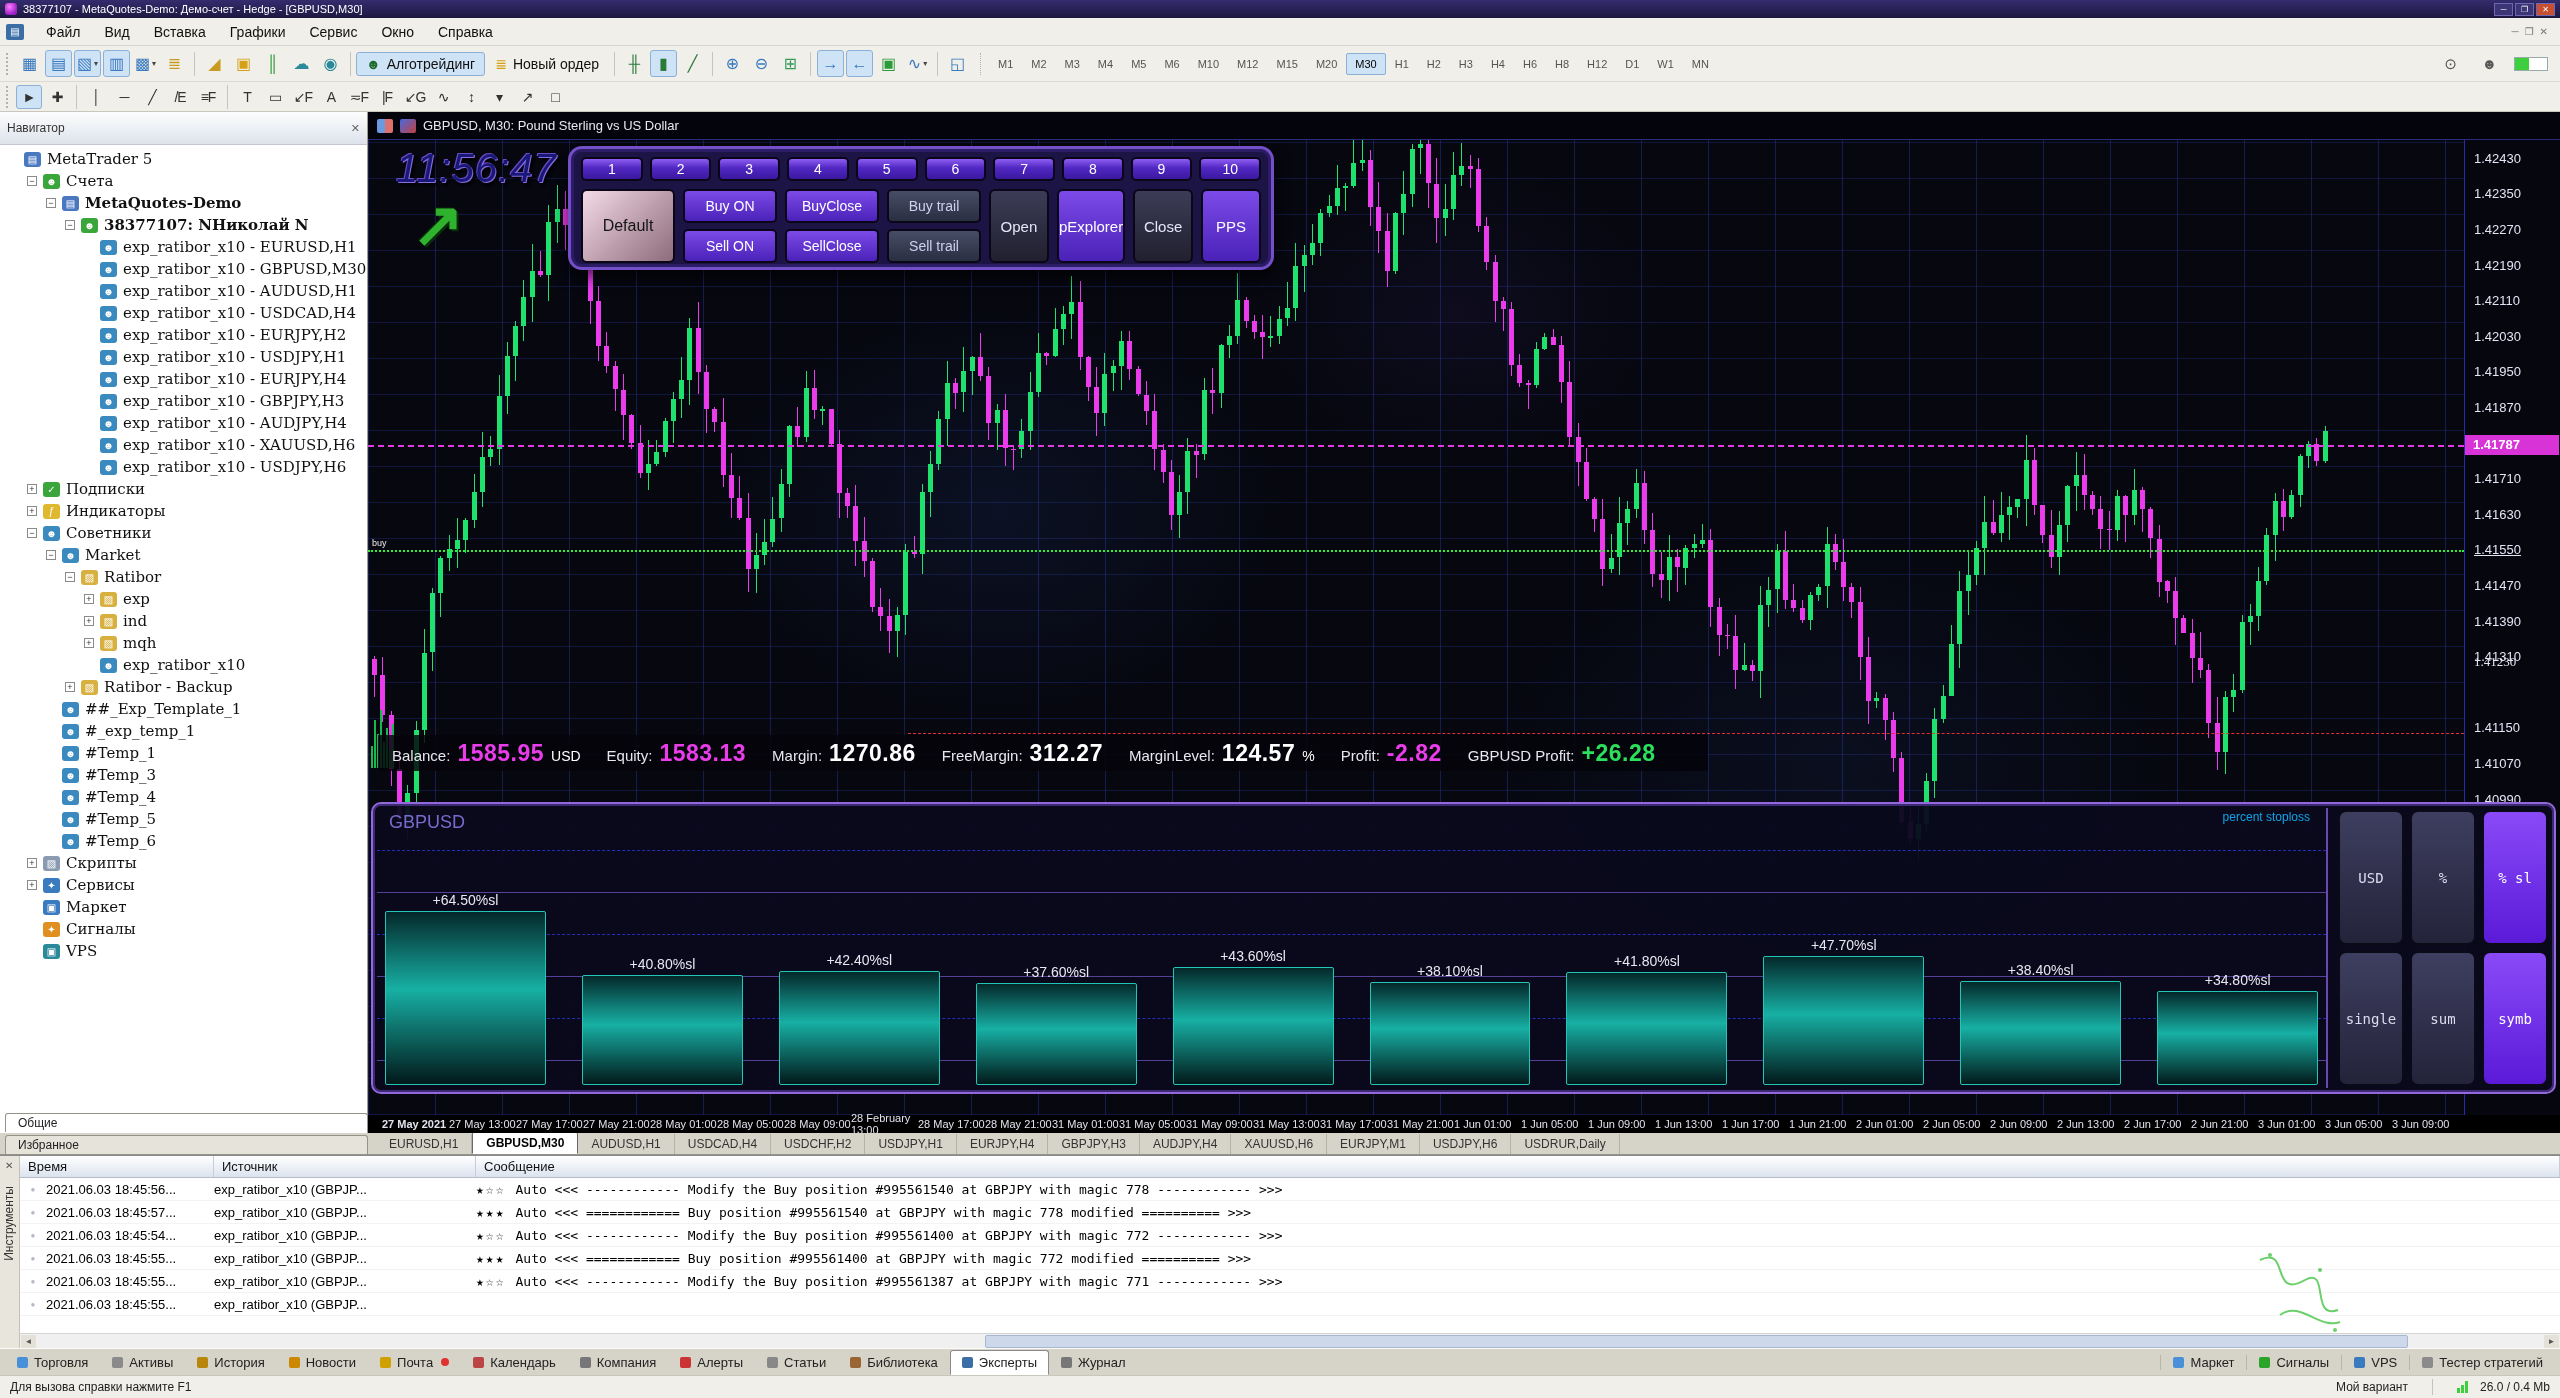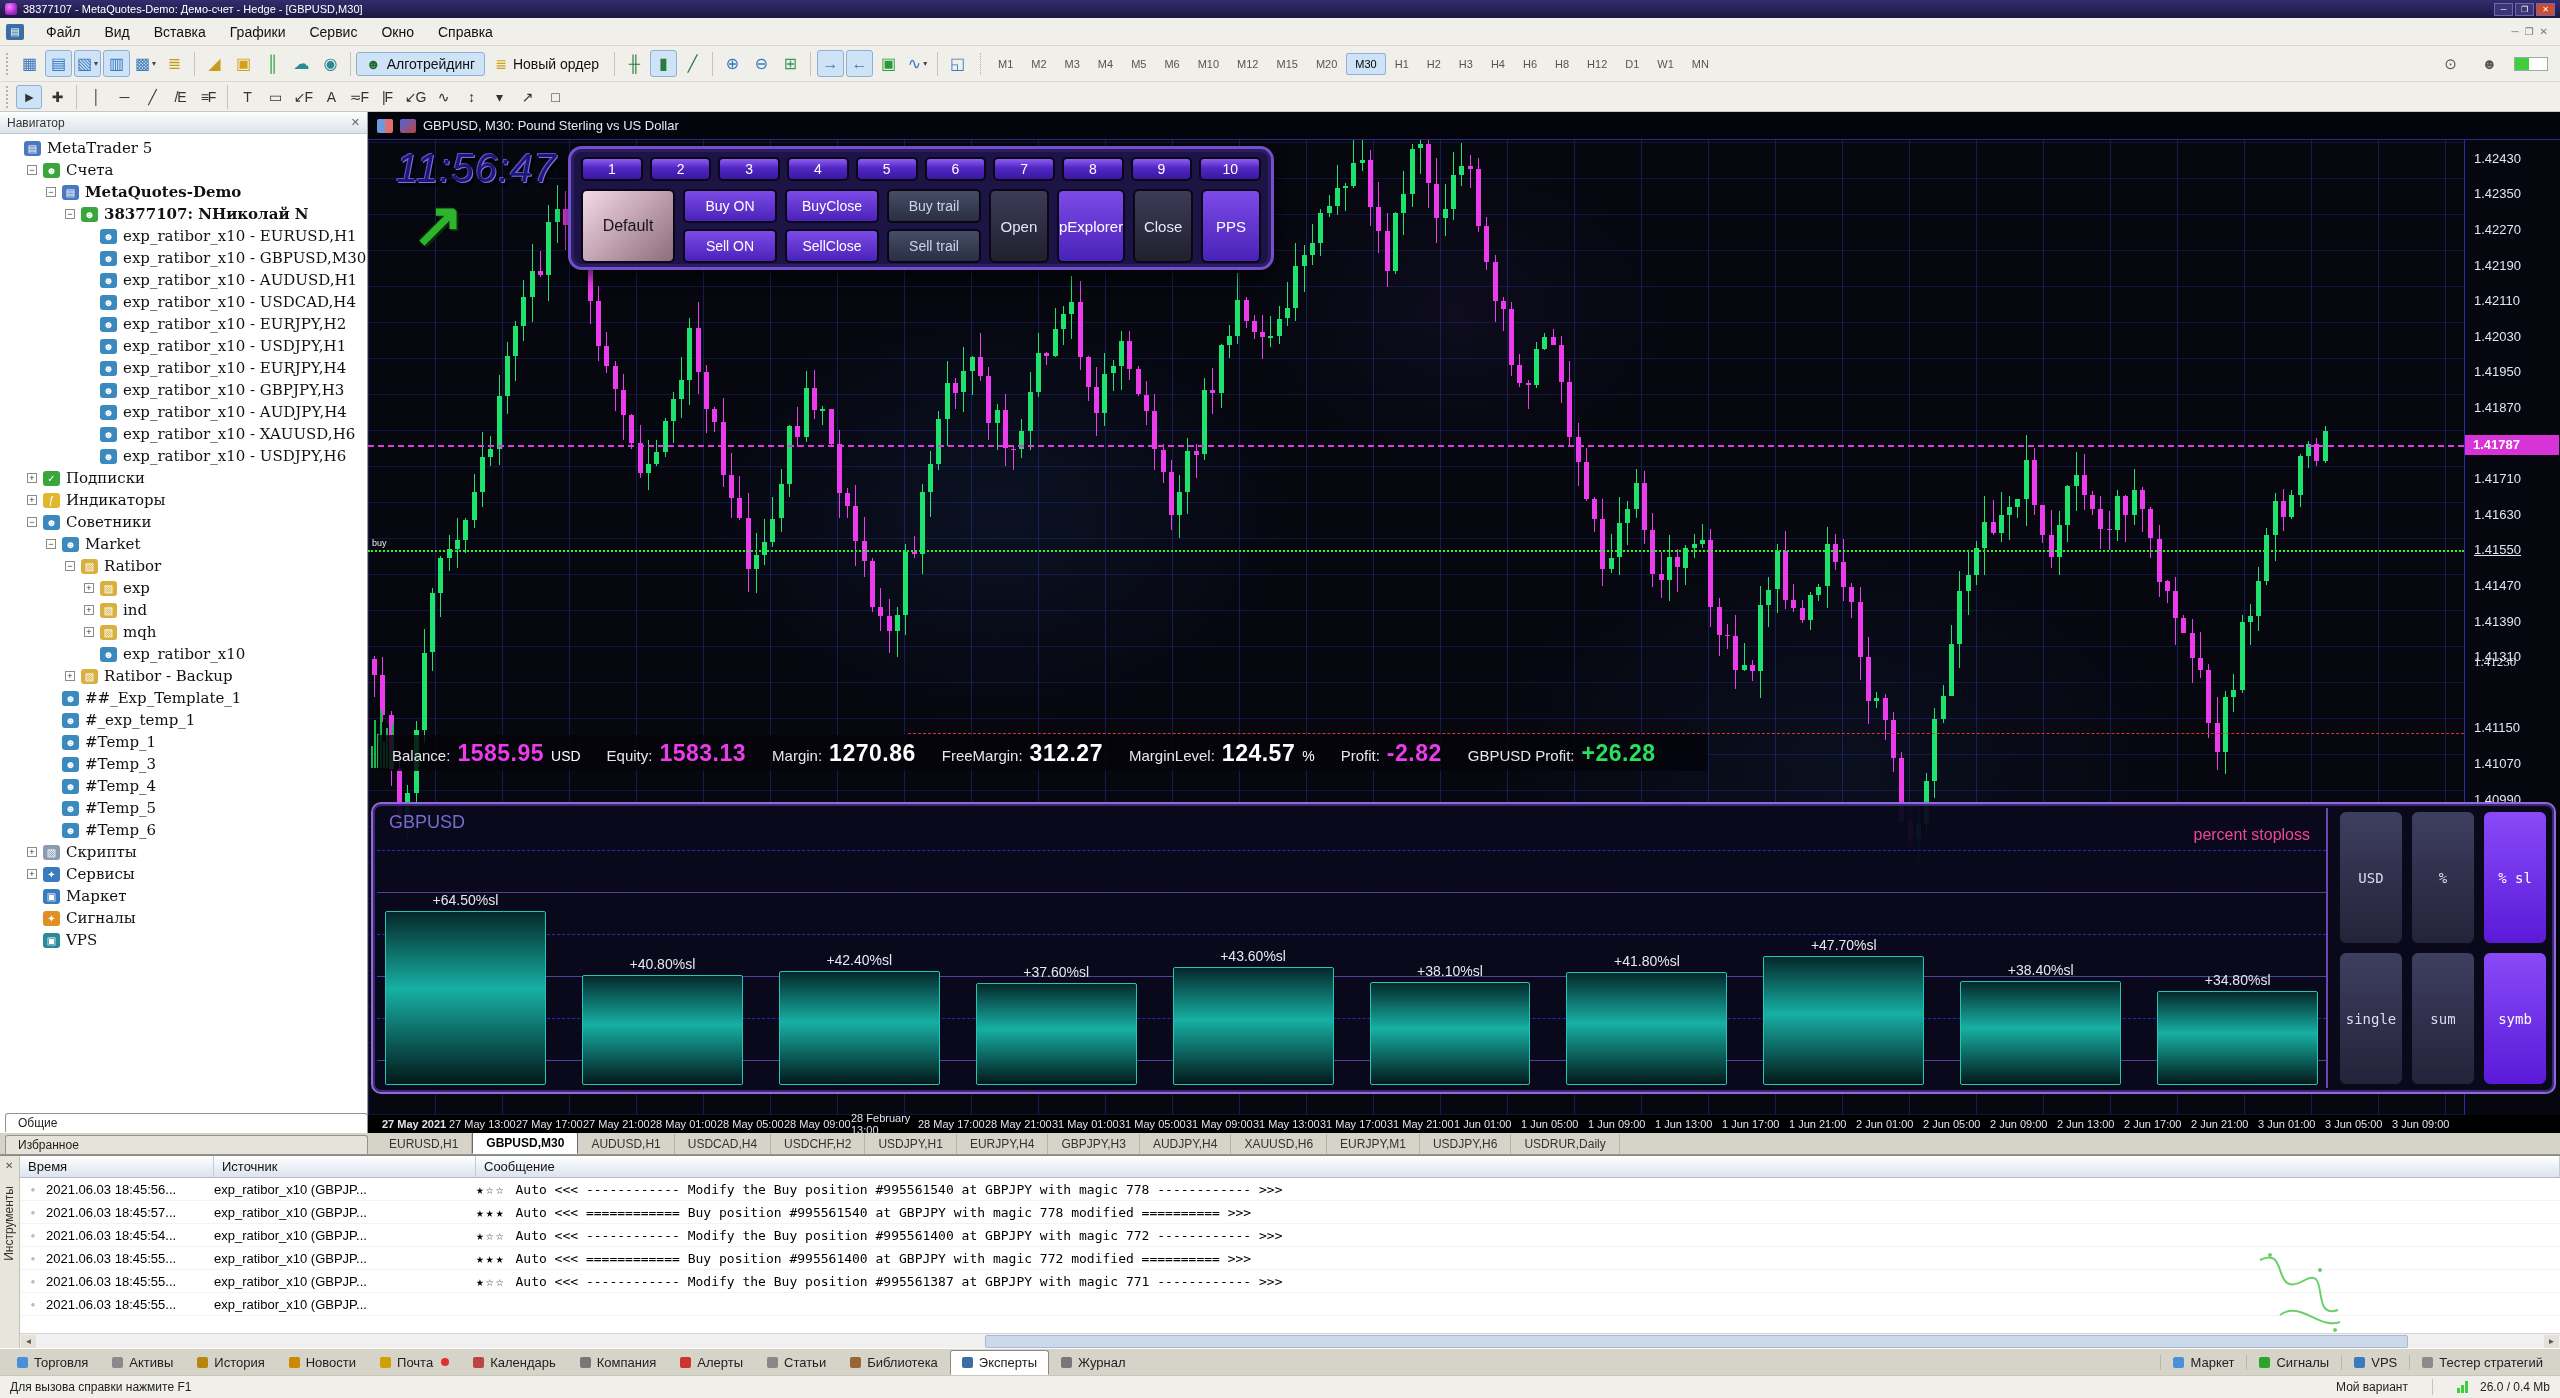--- a/index.html
+++ b/index.html
@@ -41,21 +41,21 @@
   .tb-right .tb-icon { font-size:15px; color:#555; }
   .conn-meter { width:34px; height:14px; border:1px solid #9aa; background:#fff; display:flex; }
   .conn-fill { width:45%; background:#3ecf3e; }
   .t2-icon { min-width:26px; height:24px; margin:0 1px; display:flex; align-items:center;
              justify-content:center; font-size:14px; color:#333; border-radius:3px;
              border:1px solid transparent; letter-spacing:-1px; }
   .t2-icon.active { background:#cfe3f7; border-color:#8cb0d6; }
   
   .main { display:flex; height:1021px; }
   .nav { width:368px; background:#fff; border-right:1px solid #9f9d92; display:flex; flex-direction:column; }
-  .nav-header { height:22px; background:linear-gradient(#fdfdfd,#dde3ec); border-bottom:1px solid #c2c6ce;
+  .nav-header { height:33px; background:linear-gradient(#fdfdfd,#dde3ec); border-bottom:1px solid #c2c6ce;
                 font-size:12px; color:#333; display:flex; align-items:center; padding:0 7px; }
   .nav-close { margin-left:auto; color:#666; font-size:11px; }
   .nav-tree { flex:1; overflow:hidden; font-family:"DejaVu Serif", serif; font-size:15px;
               color:#111; padding:3px 0 0 4px; }
   .tree-row { height:22px; display:flex; align-items:center; gap:6px; white-space:nowrap; }
   .tree-box { width:10px; height:10px; border:1px solid #8a8a8a; background:#fff; font-size:9px;
               line-height:8px; text-align:center; color:#333; flex:none;
               font-family:"Liberation Sans", sans-serif; }
   .tree-spc { width:10px; flex:none; }
   .tree-icon { width:17px; height:15px; border-radius:3px; font-size:10px; display:flex; flex:none;
@@ -123,21 +123,21 @@
   .bal-item { display:flex; align-items:baseline; gap:7px; }
   .bal-label { font-size:15px; color:#e6e6ec; }
   .bal-value { font-size:23px; font-weight:bold; letter-spacing:.5px; }
   .bal-unit { font-size:14px; color:#fff; }
   
   .subpanel { position:absolute; left:3px; right:4px; top:690px; height:292px; z-index:8;
               background:rgba(9,9,28,.95); border:2px solid #9268dc; border-radius:10px;
               box-shadow:0 0 0 2px #3c2a74 inset; display:flex; }
   .sub-left { flex:1; position:relative; margin:4px; border-right:2px solid #6a48b0; overflow:hidden; }
   .sub-symbol { position:absolute; left:12px; top:4px; font-size:18px; color:#7a6ace; z-index:3; }
-  .sub-mode { position:absolute; right:16px; top:2px; font-size:16px; color:#ec4899; z-index:3;margin-top:16px; }
+  .sub-mode { position:absolute; right:16px; top:2px; font-size:12px; color:#0ea5e9; z-index:3; }
   .sub-line { position:absolute; left:0; right:0; z-index:1; }
   .bars { position:absolute; left:8px; right:8px; bottom:3px; top:26px; display:flex;
           align-items:flex-end; gap:36px; z-index:2; }
   .bar-slot { flex:1; display:flex; flex-direction:column; justify-content:flex-end; align-items:center; }
   .bar-label { font-size:14px; color:#e8e8f2; margin-bottom:3px; }
   .bar { width:100%; background:linear-gradient(180deg,#04282a,#17b0a4 45%,#02191a);
          border:1px solid #23c6b6; border-radius:2px; }
   .sub-right { width:222px; display:grid; grid-template-columns:repeat(3,1fr);
                grid-template-rows:1fr 1fr; gap:6px; padding:6px; }
   .sub-btn { background:linear-gradient(#3e3e60,#23233a); border:2px solid #0a0a18; border-radius:8px;

